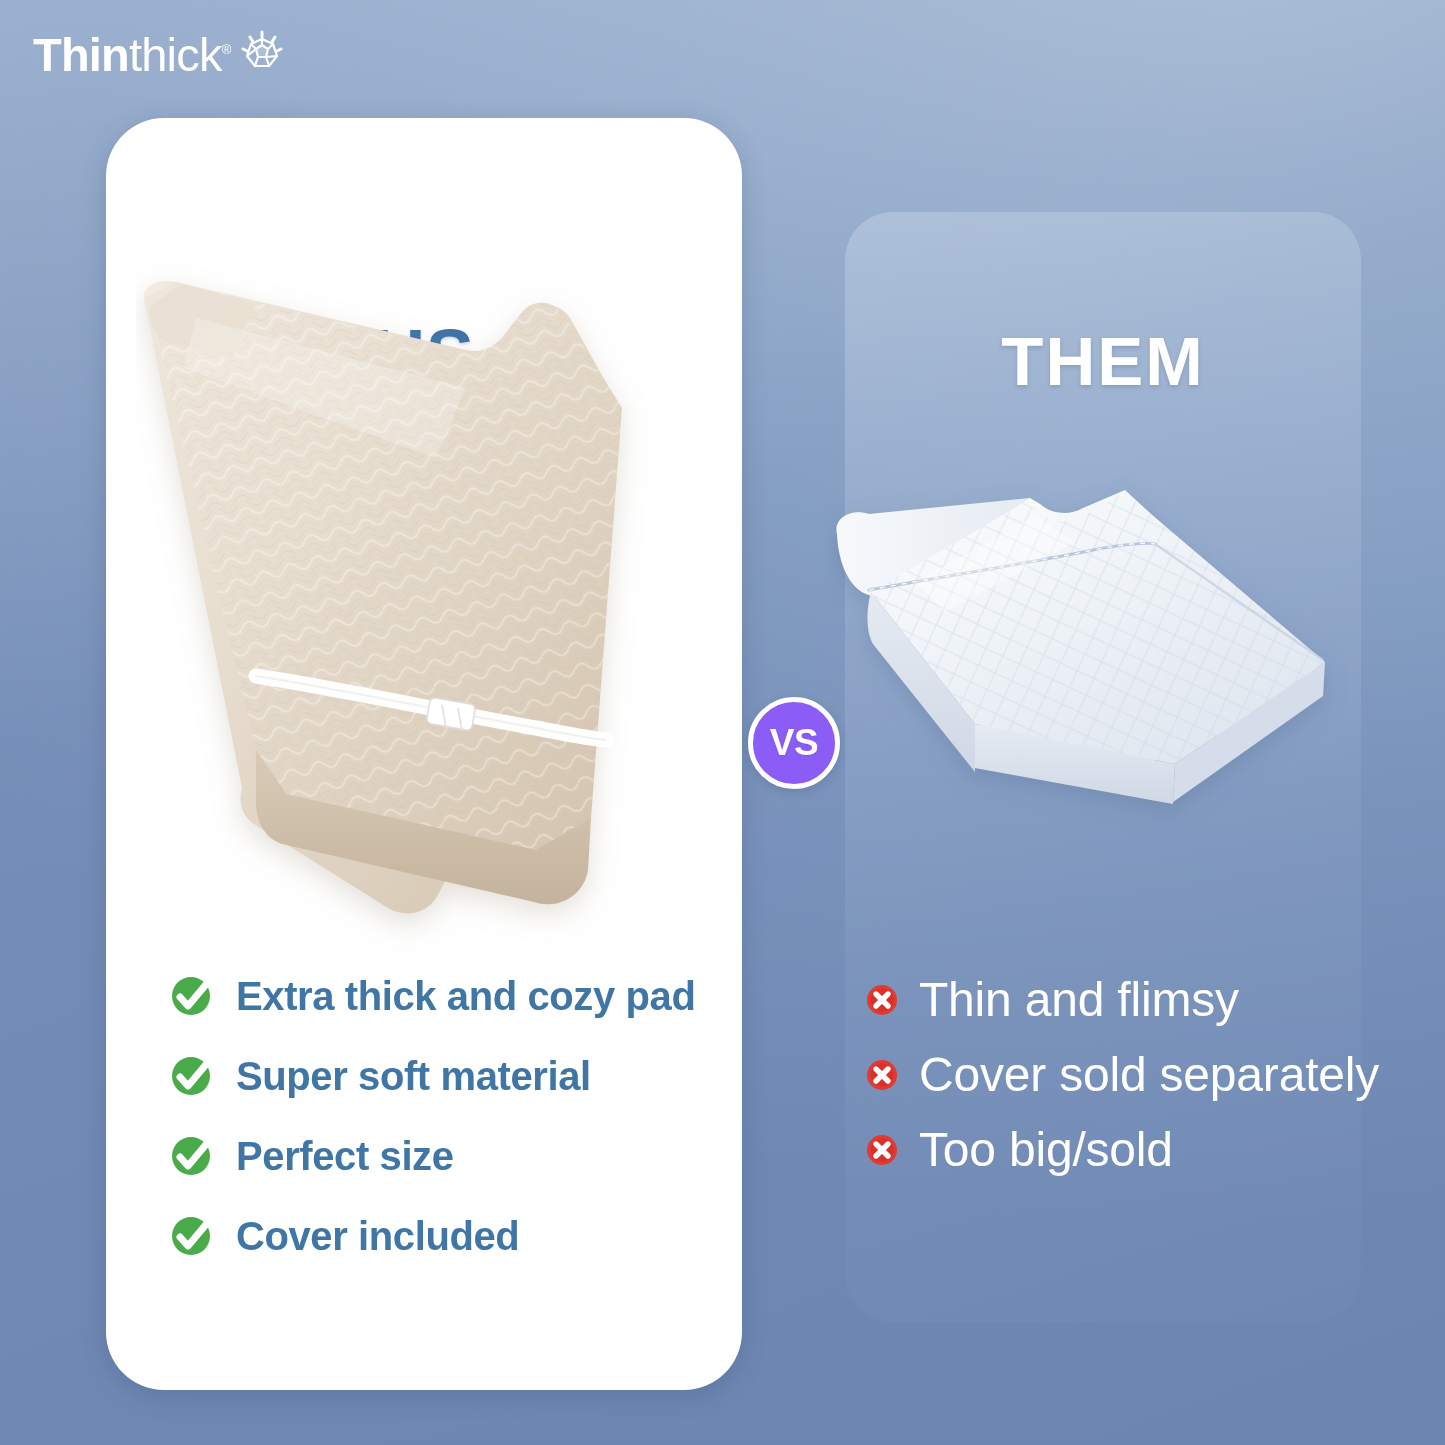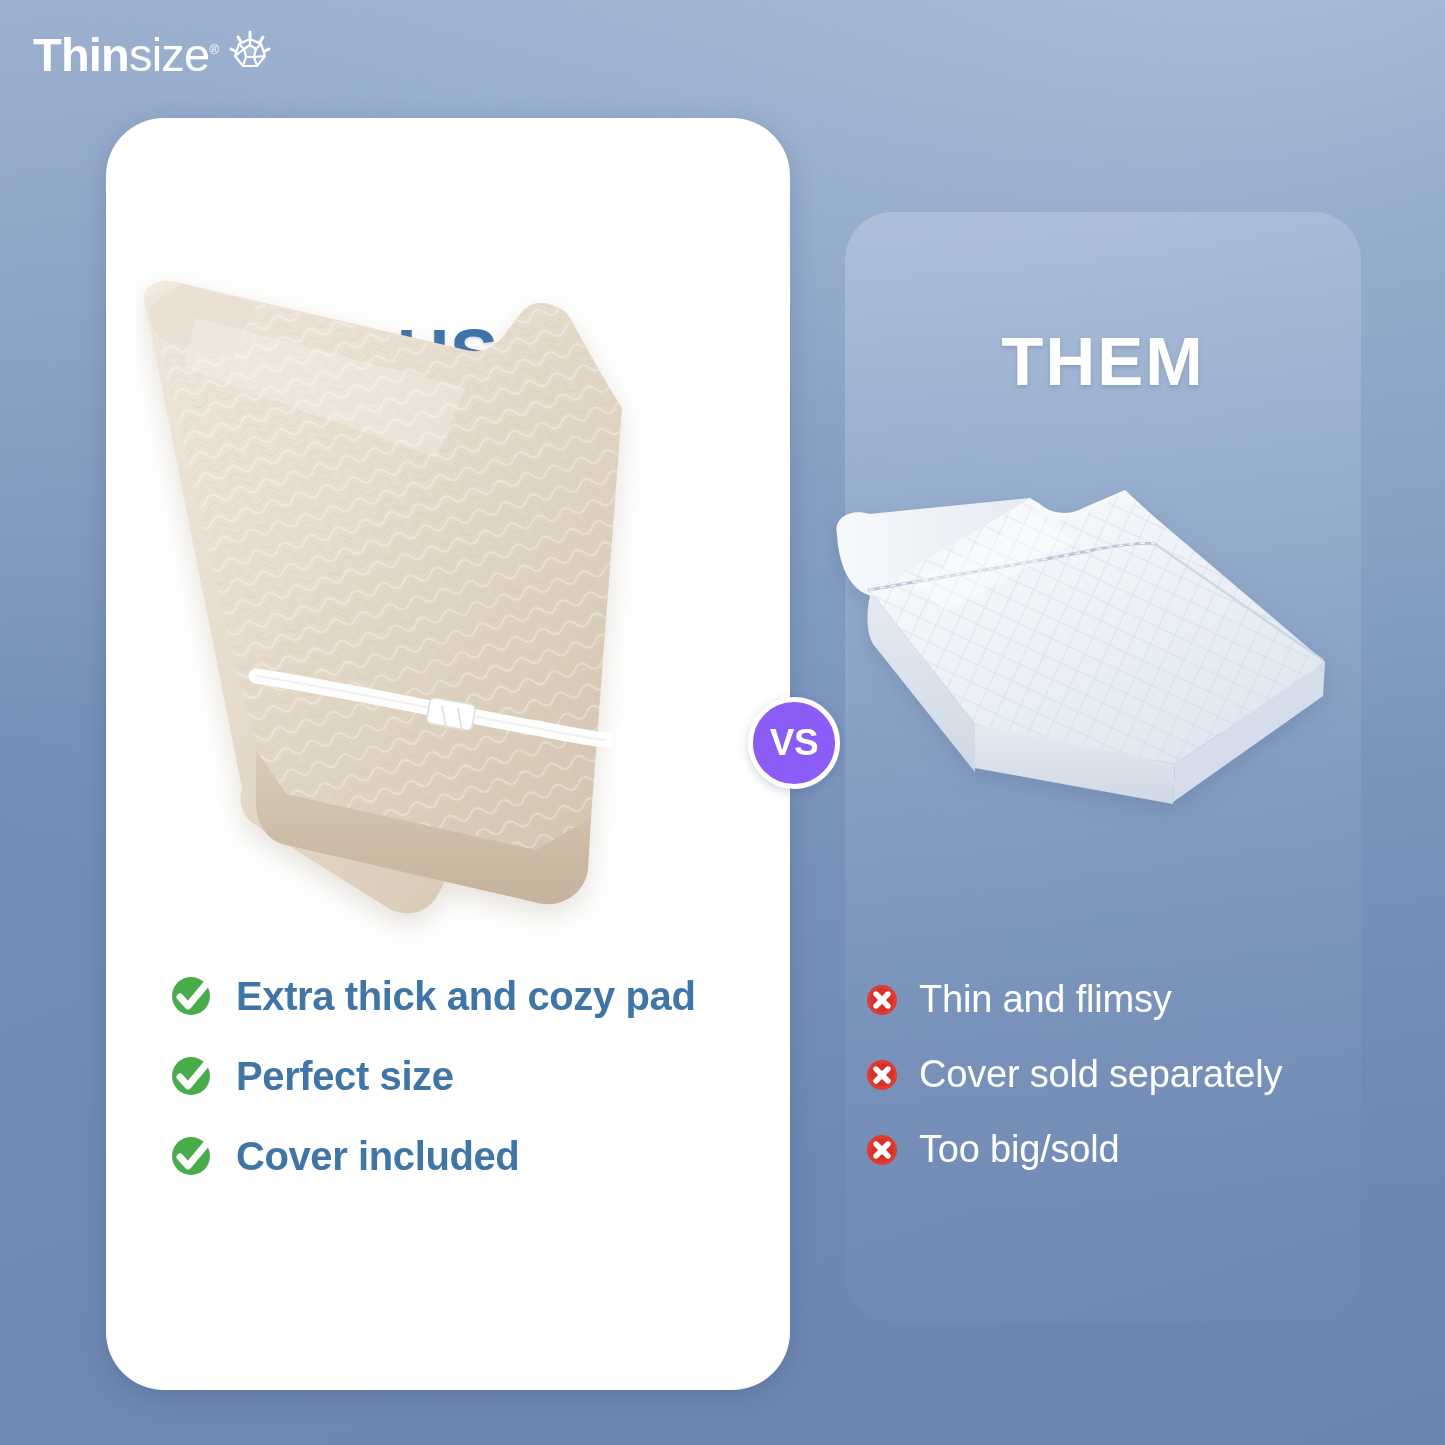--- a/index.html
+++ b/index.html
@@ -30,21 +30,21 @@
   }
   #logo .word { font-size:47px; line-height:1; letter-spacing:-0.8px; white-space:nowrap; }
   #logo .jool { font-weight:bold; }
   #logo .baby { font-weight:normal; }
   #logo .reg { font-size:13px; vertical-align:super; font-weight:normal; }
   #logo .gem { margin-left:3px; display:block; }
 
   
   #us-card {
     position:absolute;
-    left:106px; top:118px; width:684px; height:1272px;
+    left:106px; top:118px; width:636px; height:1272px;
     background:#ffffff;
     border-radius:58px;
     box-shadow:0 6px 26px rgba(40,60,95,0.22);
   }
   #us-title {
     position:absolute; left:0; right:0; top:196px;
     text-align:center;
     font-size:72px; font-weight:bold;
     letter-spacing:1px;
     color:#3d72a8;
@@ -84,21 +84,21 @@
     text-shadow:0 2px 4px rgba(60,85,125,0.25);
   }
   #them-pad { position:absolute; left:-20px; top:260px; width:540px; height:400px; }
 
   #them-list { position:absolute; left:20px; top:750px; width:500px; }
   #them-list .row {
     display:flex; align-items:center; gap:20px;
     height:75px;
   }
   #them-list .label {
-    font-size:38px; color:#ffffff; letter-spacing:-0.2px;
+    font-size:48px; color:#ffffff; letter-spacing:-0.2px;
     white-space:nowrap;
   }
   .x-icon { flex:none; width:34px; height:34px; display:block; }
 
   
   #vs-badge {
     position:absolute; left:748px; top:697px;
     width:92px; height:92px; border-radius:50%;
     background:#8b5cf6;
     border:5px solid #ffffff;
@@ -110,21 +110,21 @@
     text-shadow:0 1px 2px rgba(70,100,145,0.2);
   }
 </style>
 </head>
 <body>
 
 <div id="bg"></div>
 <div id="bg-tint"></div>
 
 <div id="logo">
-  <span class="word"><span class="jool">Thin</span><span class="baby">size</span><span class="reg">®</span></span>
+  <span class="word"><span class="jool">Thin</span><span class="baby">thick</span><span class="reg">®</span></span>
   <span class="gem">
     <svg width="46" height="46" viewBox="0 0 46 46" aria-hidden="true">
       <g stroke="#ffffff" stroke-width="2.2" fill="none" stroke-linecap="round" stroke-linejoin="round">
         <polygon points="23,10 34,15 38,27 30,37 16,37 8,27 12,15" fill="none"></polygon>
         <polygon points="23,16 29,20 27,28 19,28 17,20" fill="#ffffff" fill-opacity="0.18"></polygon>
         <line x1="23" y1="10" x2="23" y2="16"></line>
         <line x1="34" y1="15" x2="29" y2="20"></line>
         <line x1="38" y1="27" x2="27" y2="28"></line>
         <line x1="30" y1="37" x2="27" y2="28"></line>
         <line x1="16" y1="37" x2="19" y2="28"></line>
@@ -214,20 +214,29 @@
     <div class="row">
       <span class="check-icon">
         <svg width="46" height="46" viewBox="0 0 46 46" aria-hidden="true">
           <circle cx="23" cy="23" r="19" fill="#4aab4a"></circle>
           <path d="M12 24 L20 33 L40 9" stroke="#ffffff" stroke-width="7" fill="none" stroke-linecap="round" stroke-linejoin="round"></path>
         </svg>
       </span>
       <span class="label">Extra thick and cozy pad</span>
     </div>
 
+    <div class="row">
+      <span class="check-icon">
+        <svg width="46" height="46" viewBox="0 0 46 46" aria-hidden="true">
+          <circle cx="23" cy="23" r="19" fill="#4aab4a"></circle>
+          <path d="M12 24 L20 33 L40 9" stroke="#ffffff" stroke-width="7" fill="none" stroke-linecap="round" stroke-linejoin="round"></path>
+        </svg>
+      </span>
+      <span class="label">Super soft material</span>
+    </div>
 
     <div class="row">
       <span class="check-icon">
         <svg width="46" height="46" viewBox="0 0 46 46" aria-hidden="true">
           <circle cx="23" cy="23" r="19" fill="#4aab4a"></circle>
           <path d="M12 24 L20 33 L40 9" stroke="#ffffff" stroke-width="7" fill="none" stroke-linecap="round" stroke-linejoin="round"></path>
         </svg>
       </span>
       <span class="label">Perfect size</span>
     </div>

